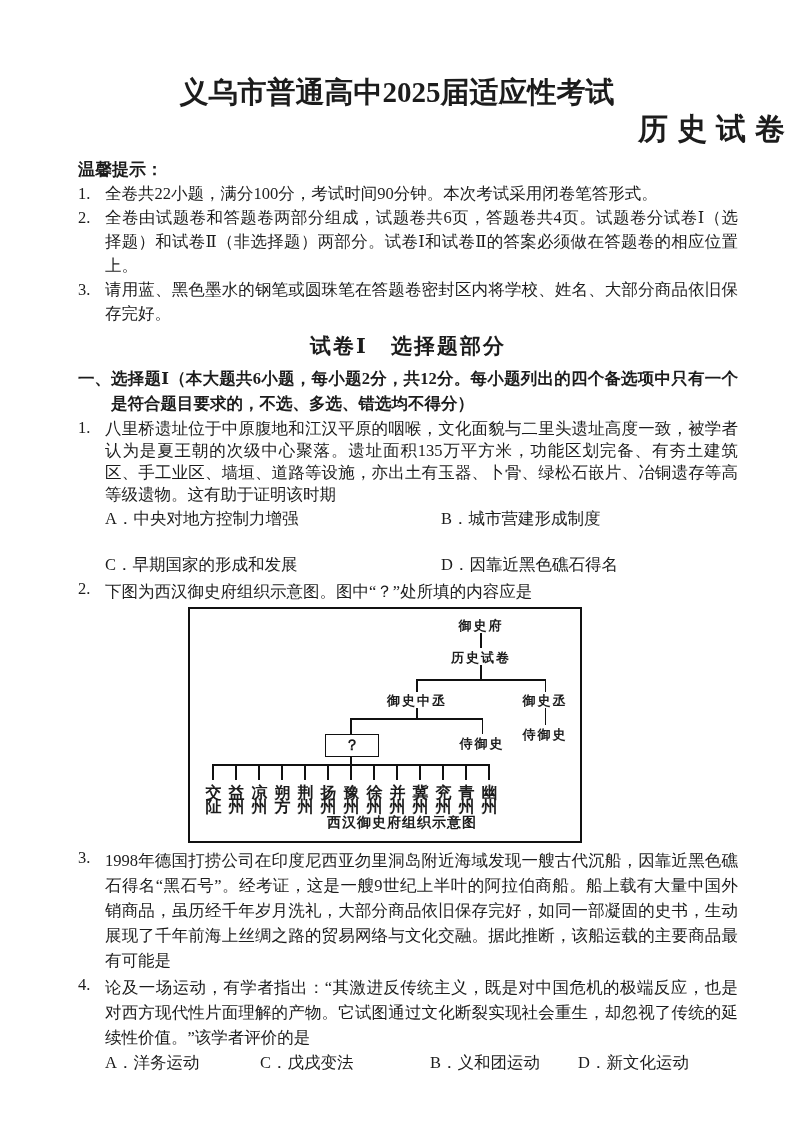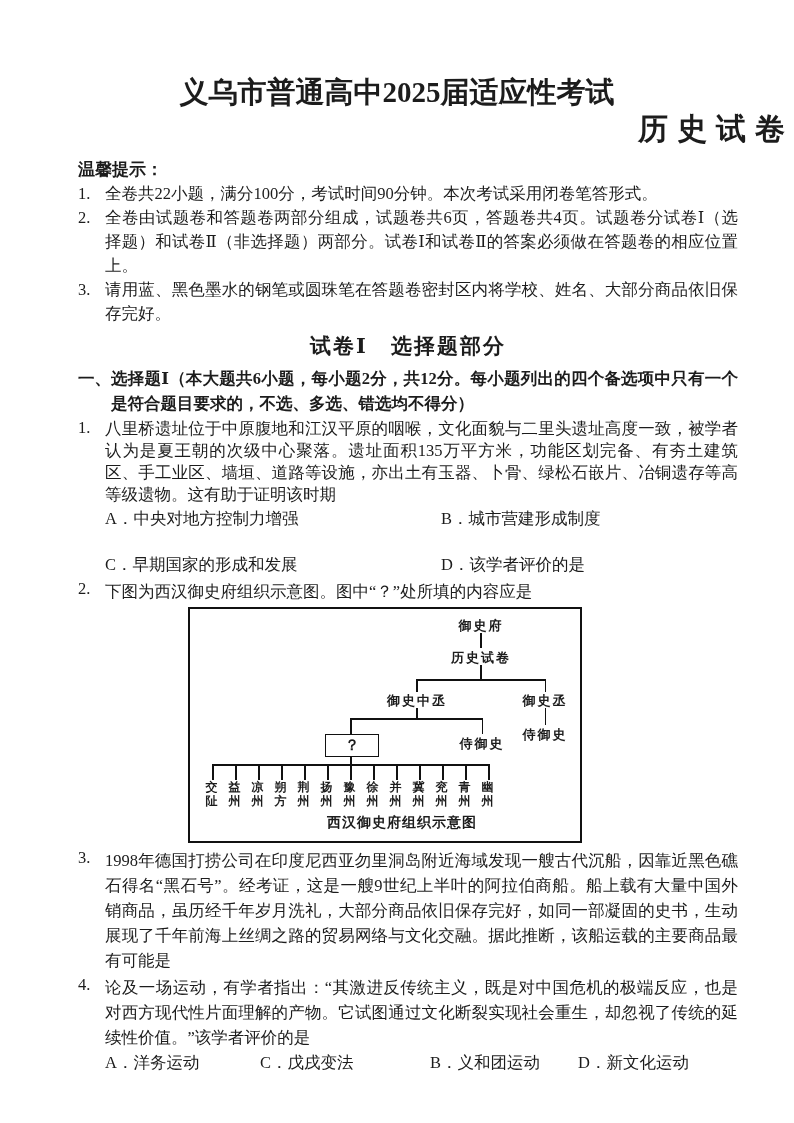--- a/index.html
+++ b/index.html
@@ -31,22 +31,22 @@
   
   .diagram{position:relative;width:390px;height:232px;border:2px solid #111;
     margin:3px 12px 3px 83px;font-weight:bold;}
   .node{position:absolute;transform:translateX(-50%);white-space:nowrap;
     font-size:13px;letter-spacing:2px;}
   .vl{position:absolute;width:1.5px;background:#111;}
   .hl{position:absolute;height:1.5px;background:#111;}
   .qbox{position:absolute;left:135px;top:125px;width:52px;height:21px;
     border:1.5px solid #111;display:flex;align-items:center;justify-content:center;
     font-size:15px;background:#fff;}
-  .state{position:absolute;transform:translateX(-50%);width:15px;top:171px;
-    font-size:12px;line-height:14px;text-align:left;word-break:break-all;}
+  .state{position:absolute;transform:translateX(-50%);width:15px;top:177px;
+    font-size:16px;line-height:14px;text-align:right;word-break:break-all;}
   .caption{position:absolute;transform:translateX(-50%);left:212px;top:205px;
     font-size:14px;white-space:nowrap;letter-spacing:1px;}
 </style>
 </head>
 <body>
 
 <div class="page">
 
   <div class="titles">
     <div class="exam-title">义乌市普通高中2025届适应性考试</div>
@@ -83,21 +83,21 @@
         <span class="num">1.</span>
         <span class="body">八里桥遗址位于中原腹地和江汉平原的咽喉，文化面貌与二里头遗址高度一致，被学者认为是夏王朝的次级中心聚落。遗址面积135万平方米，功能区划完备、有夯土建筑区、手工业区、墙垣、道路等设施，亦出土有玉器、卜骨、绿松石嵌片、冶铜遗存等高等级遗物。这有助于证明该时期</span>
       </div>
       <div class="qrow">
         <span class="num"></span>
         <span class="body">
           <span class="opts cols2">
             <span>A．中央对地方控制力增强</span>
             <span>B．城市营建形成制度</span>
             <span>C．早期国家的形成和发展</span>
-            <span>D．该学者评价的是</span>
+            <span>D．因靠近黑色礁石得名</span>
           </span>
         </span>
       </div>
     </div>
 
     <div class="question">
       <div class="qrow">
         <span class="num">2.</span>
         <span class="body">
           <span class="stem">下图为西汉御史府组织示意图。图中“？”处所填的内容应是</span>

